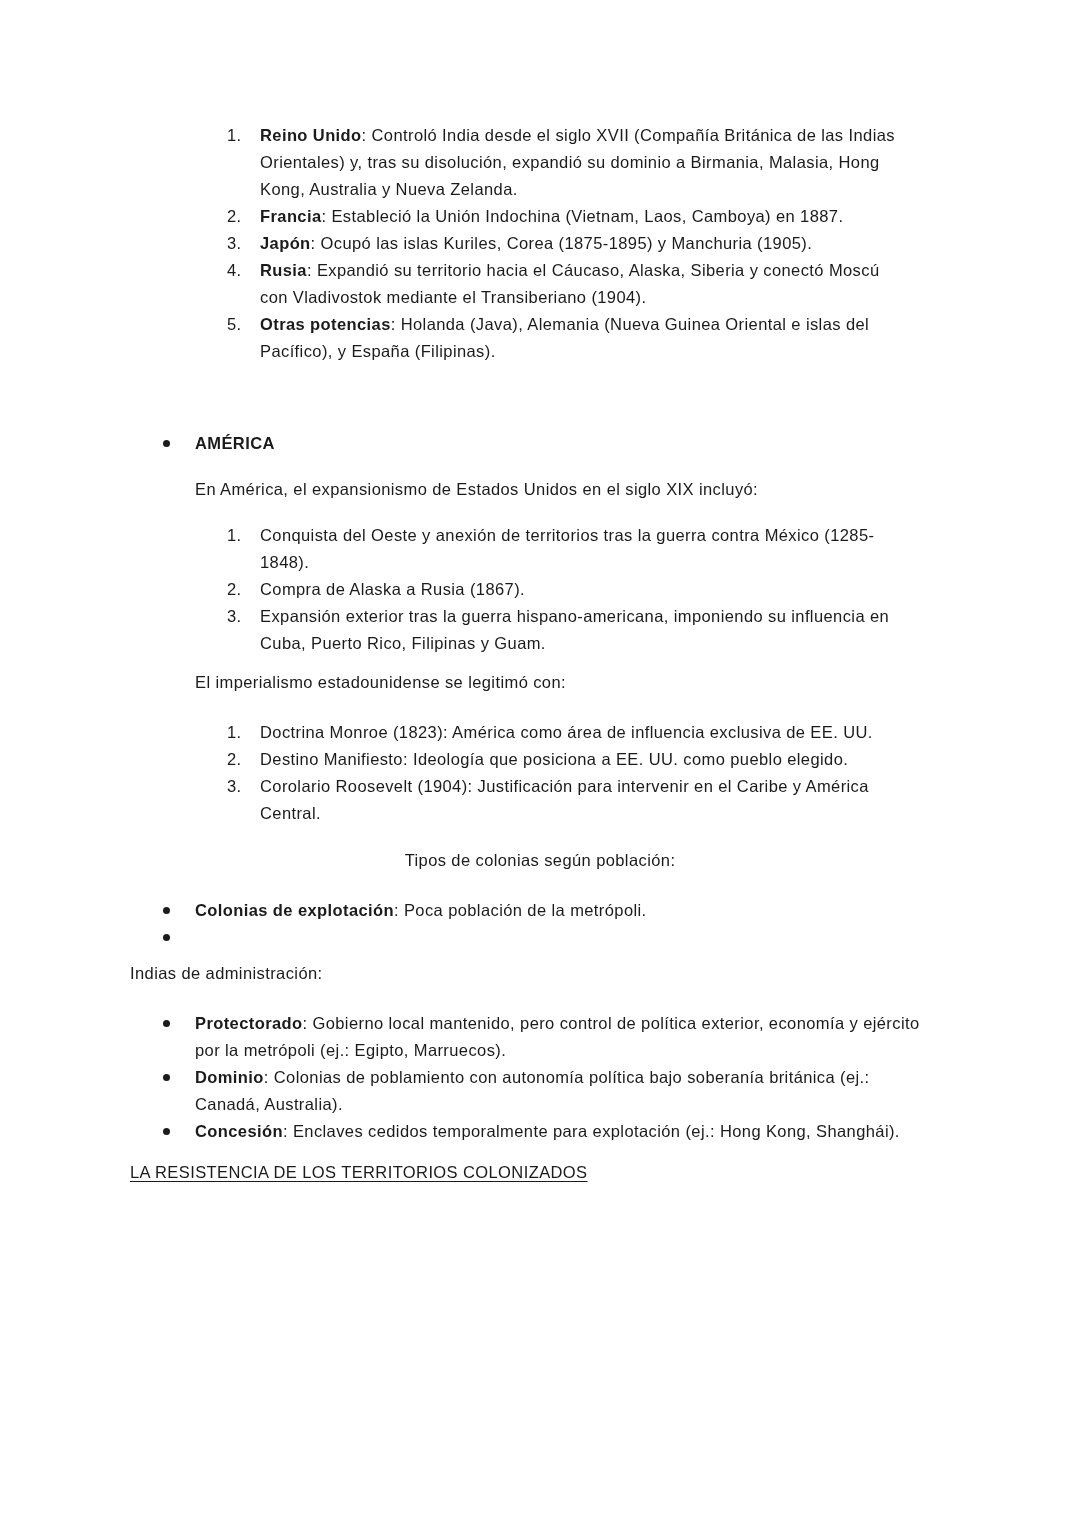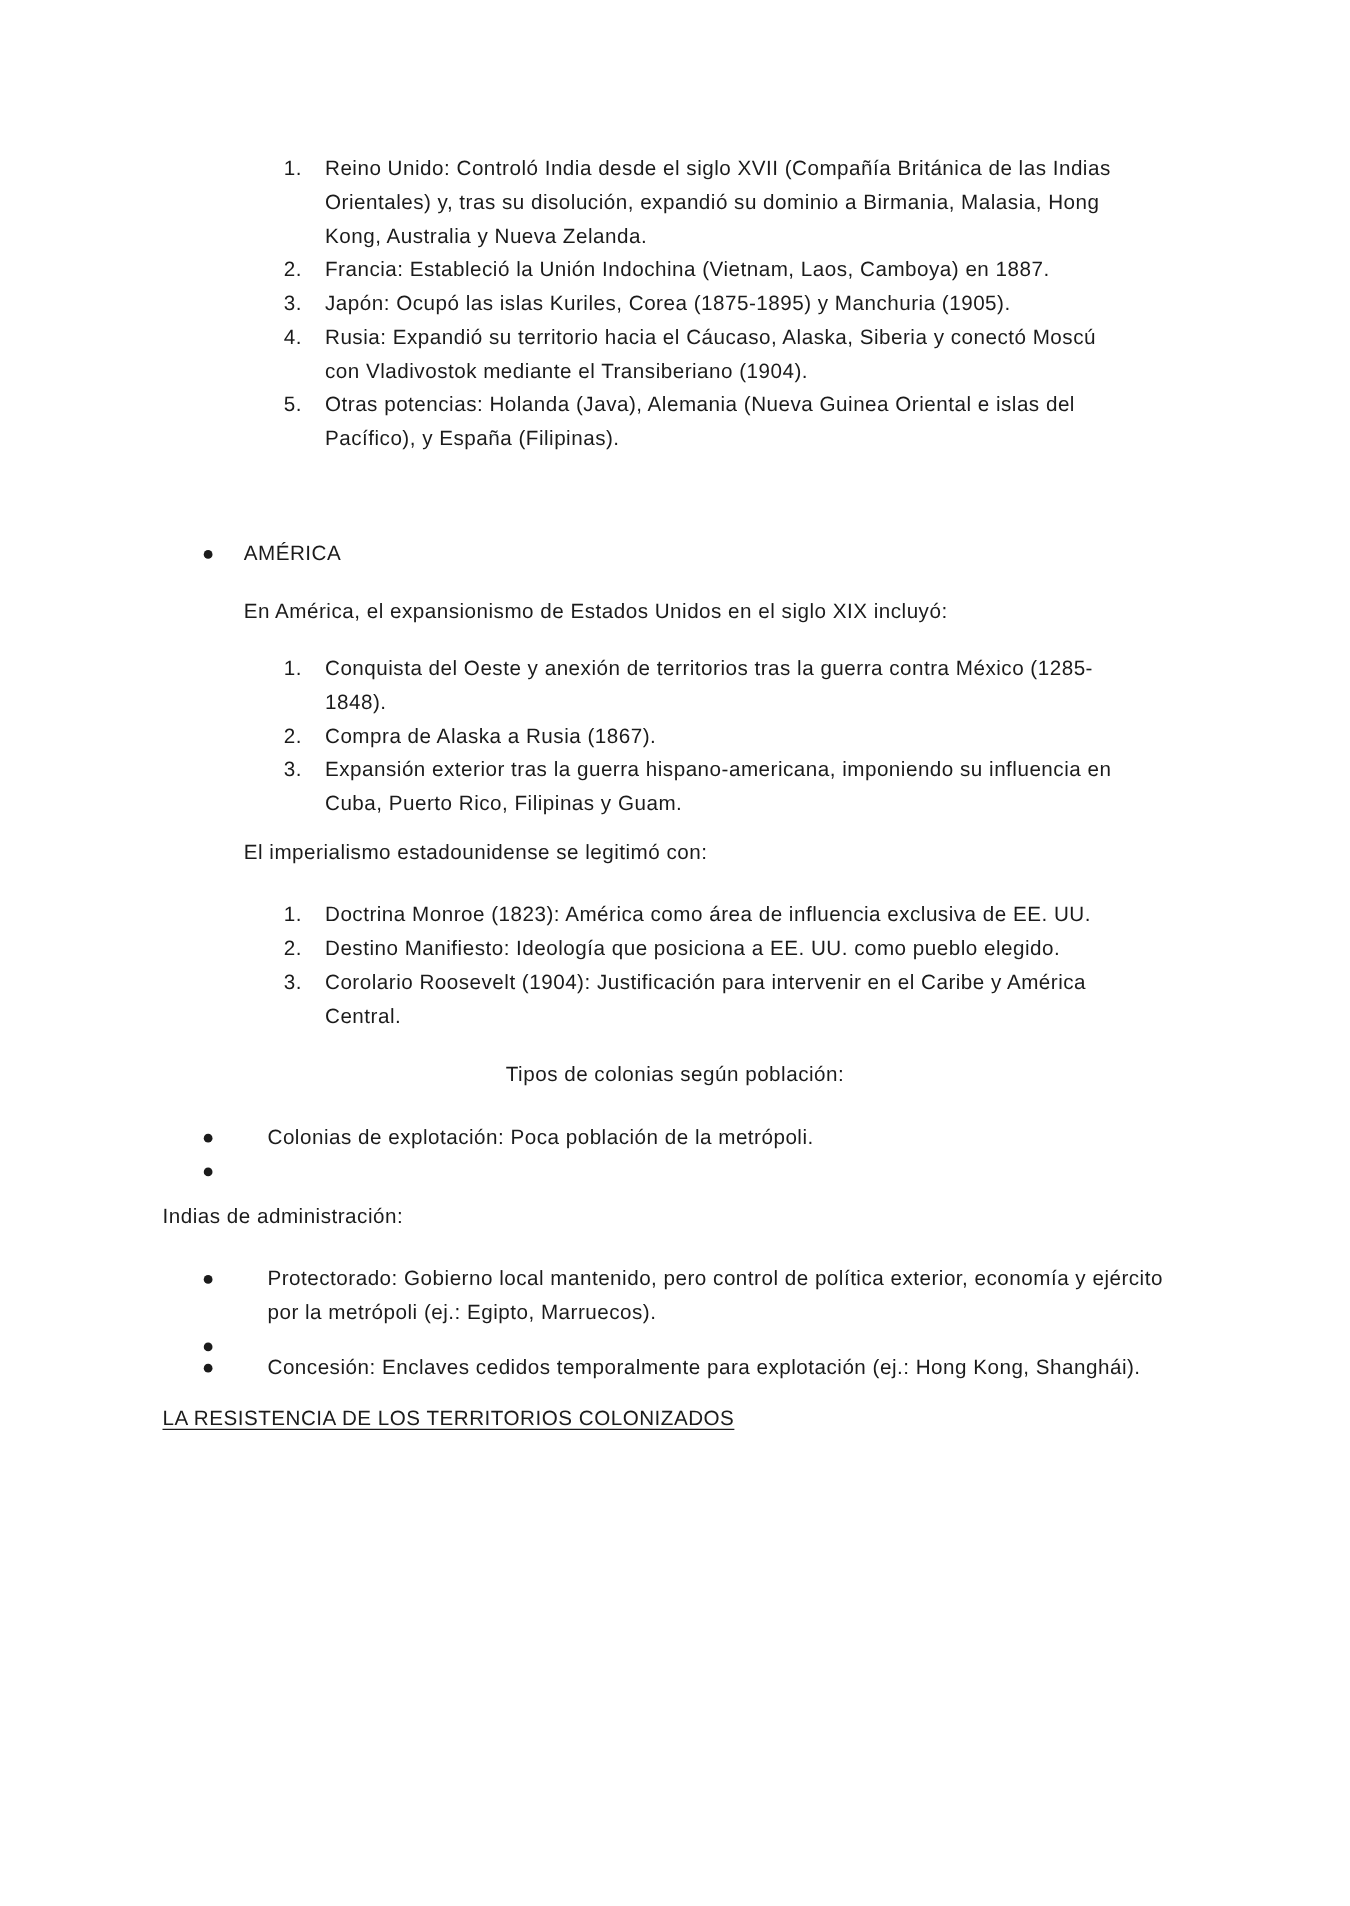--- a/index.html
+++ b/index.html
@@ -15,37 +15,37 @@
     line-height: 27px;
     letter-spacing: 0.4px;
     color: #1b1b1b;
   }
   .content {
     position: absolute;
     top: 122px;
     left: 130px;
     right: 130px;
   }
-  b, .bold { font-weight: 400; }
+  b, .bold { font-weight: 700; }
 
   
   .li { display: flex; align-items: flex-start; }
   .marker { flex: none; text-align: left; }
 
   
   .num-list .li { padding-left: 97px; }
   .num-list .marker { width: 33px; }
   .num-list .li-body { max-width: 645px; }
   .num-list.wide .li-body { max-width: 668px; }
   .num-list.mid  .li-body { max-width: 640px; }
 
   
   .bullet-list .li, .bullet-row { padding-left: 33px; }
   .bullet-list .marker, .bullet-row .marker { width: 32px; }
-  .bullet-list .li-body { max-width: 730px; margin-left: 19px; }
+  .bullet-list .li-body { max-width: 730px; }
   .dot::after {
     content: '';
     display: block;
     width: 7px; height: 7px;
     border-radius: 50%;
     background: #1b1b1b;
     margin-top: 10px;
   }
   .bullet-row { display: flex; align-items: flex-start; text-align: center; }
 
@@ -157,20 +157,21 @@
 
     <p id="admin-intro">Indias de administración:</p>
 
     <div id="admin-list" class="bullet-list">
         <div class="li">
           <span class="marker dot"></span>
           <span class="li-body"><b>Protectorado</b>: Gobierno local mantenido, pero control de política exterior, economía y ejército por la metrópoli (ej.: Egipto, Marruecos).</span>
         </div>
         <div class="li">
           <span class="marker dot"></span>
+          <span class="li-body"><b>Dominio</b>: Colonias de poblamiento con autonomía política bajo soberanía británica (ej.: Canadá, Australia).</span>
         </div>
         <div class="li">
           <span class="marker dot"></span>
           <span class="li-body"><b>Concesión</b>: Enclaves cedidos temporalmente para explotación (ej.: Hong Kong, Shanghái).</span>
         </div>
       </div>
 
     <p id="resistance-heading" class="heading">LA RESISTENCIA DE LOS TERRITORIOS COLONIZADOS</p>
 
   </div>

